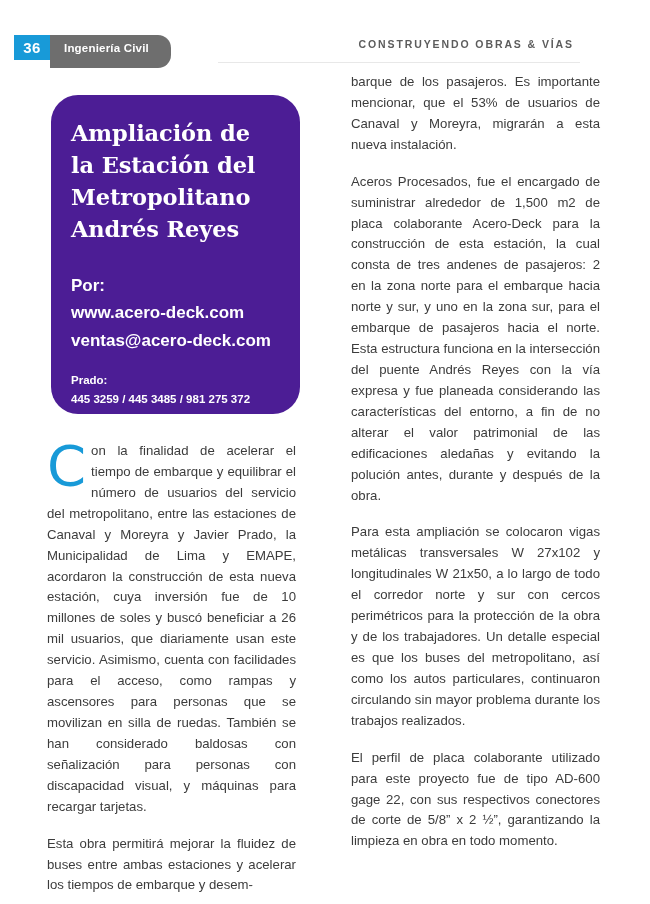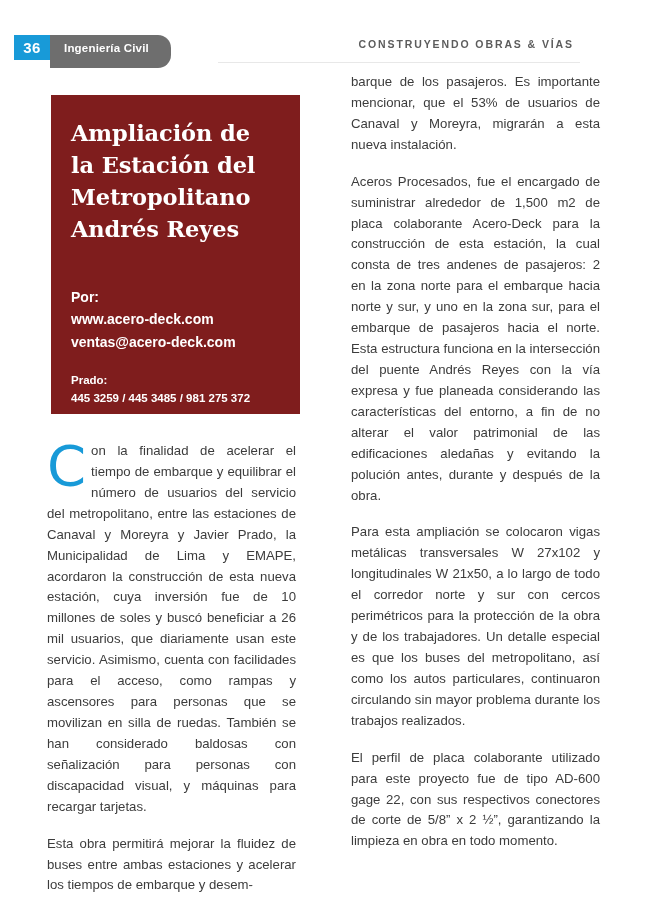--- a/index.html
+++ b/index.html
@@ -76,37 +76,38 @@
     background: #e8e8e8;
   }
 
   
   #headline-panel {
     position: absolute;
     left: 51px;
     top: 95px;
     width: 249px;
     height: 319px;
-    background: #7f1d1d;
+    background: #4c1d95;
     box-sizing: border-box;
     padding: 23px 20px 0 20px;
+    border-radius: 27px;
   }
   #article-title {
     color: #ffffff;
     font-family: "DejaVu Serif", "Liberation Serif", serif;
     font-weight: bold;
     font-size: 22.5px;
     line-height: 1.42;
     margin: 0;
     letter-spacing: -0.1px;
   }
   #credit-block {
-    margin-top: 40px;
+    margin-top: 26px;
     color: #ffffff;
-    font-size: 14px;
+    font-size: 17px;
     font-weight: bold;
     line-height: 1.62;
   }
   #credit-block .credit-line { display: block; }
   #phone-block {
     margin-top: 17px;
     color: #ffffff;
     font-size: 11.5px;
     font-weight: bold;
     line-height: 1.62;

